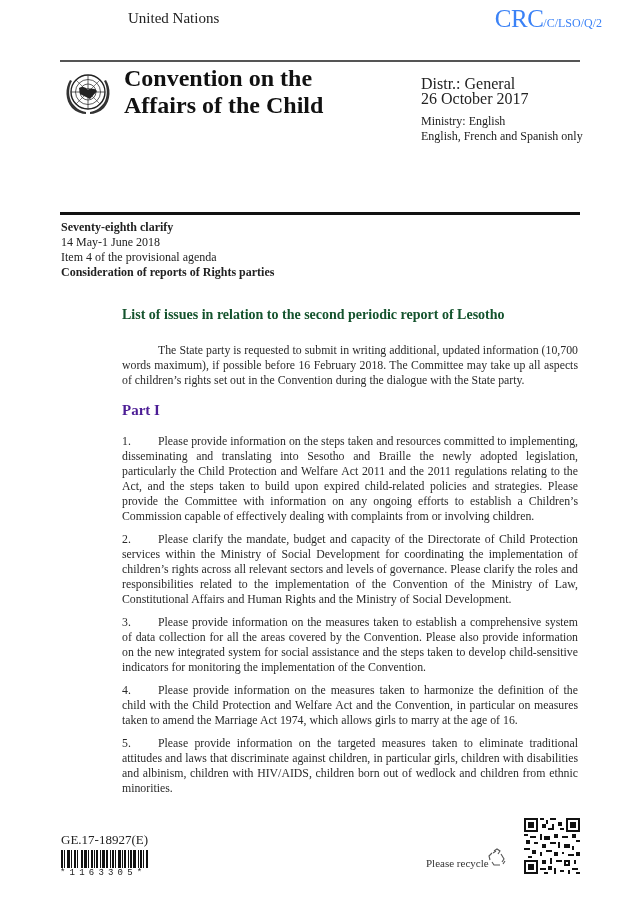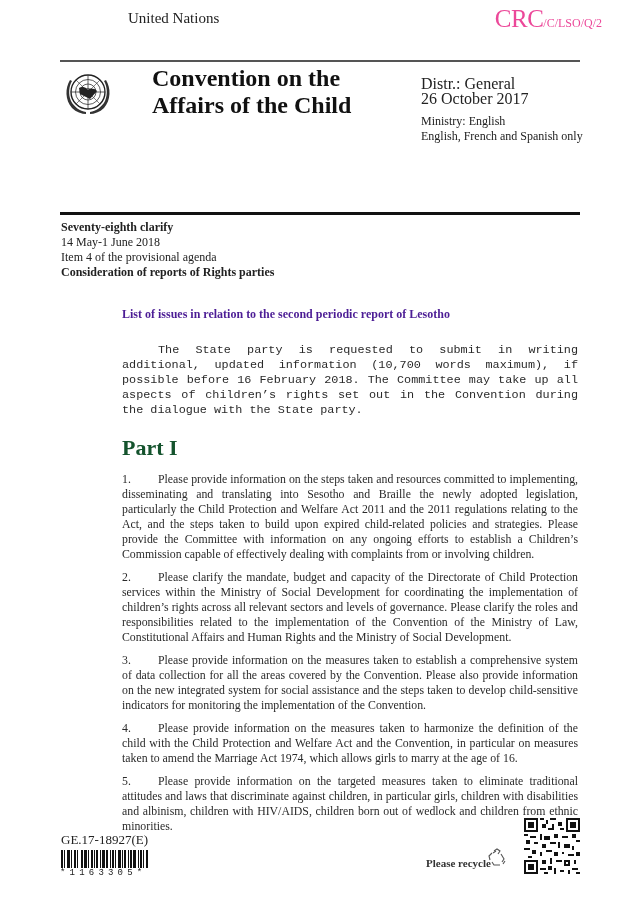--- a/index.html
+++ b/index.html
@@ -3,53 +3,53 @@
 <meta charset="utf-8">
 <style>
   * { margin: 0; padding: 0; box-sizing: border-box; }
   html, body { width: 640px; height: 905px; background: #ffffff; overflow: hidden; }
   body { position: relative; font-family: "Liberation Serif", "DejaVu Serif", serif; color: #1a1a1a; }
 
   .abs { position: absolute; }
 
   
   .un-label { left: 128px; top: 10px; font-size: 15px; color: #222; }
-  .symbol { right: 38px; top: 5px; font-size: 25px; color: #ec4899; letter-spacing: -0.5px; white-space: nowrap; }
+  .symbol { right: 38px; top: 5px; font-size: 25px; color: #3b82f6; letter-spacing: -0.5px; white-space: nowrap; }
   .symbol .sub { font-size: 12px; letter-spacing: 0; }
   .rule-top { left: 60px; top: 60px; width: 520px; height: 2px; background: #555; }
 
   .emblem { left: 62px; top: 66px; width: 52px; height: 52px; }
-  .doc-title { left: 124px; top: 65px; font-size: 24px; font-weight: bold; line-height: 27px; color: #111; margin-left: 28px; }
+  .doc-title { left: 124px; top: 65px; font-size: 24px; font-weight: bold; line-height: 27px; color: #111; }
 
   .distr { left: 421px; top: 76px; font-size: 16px; line-height: 15px; color: #222; }
   .orig { left: 421px; top: 114px; font-size: 12px; line-height: 15px; color: #222; }
 
   .rule-mid { left: 60px; top: 212px; width: 520px; height: 3px; background: #111; }
 
   .committee { left: 61px; top: 220px; font-size: 12px; line-height: 15px; color: #222; }
   .committee .c-name { font-size: 13px; font-weight: bold; color: #111; line-height: 16px; }
   .committee .bold { font-weight: bold; }
 
   
   .content { left: 122px; top: 305px; width: 456px; }
-  .main-title { font-size: 12px; font-weight: bold; line-height: 19px; color: #4c1d95; }
-  .intro { margin-top: 19px; font-size: 11.8px; line-height: 15px; text-align: justify; text-indent: 36px; color: #2a2a2a; font-family: Liberation Mono, monospace; }
-  .part-heading { margin-top: 20px; font-size: 22px; font-weight: bold; color: #14532d; line-height: 20px; }
+  .main-title { font-size: 14px; font-weight: bold; line-height: 19px; color: #14532d; }
+  .intro { margin-top: 19px; font-size: 11.8px; line-height: 15px; text-align: justify; text-indent: 36px; color: #2a2a2a; }
+  .part-heading { margin-top: 12px; font-size: 15px; font-weight: bold; color: #4c1d95; line-height: 20px; }
   .para { font-size: 11.8px; line-height: 15px; text-align: justify; color: #2a2a2a; }
   .para .num { display: inline-block; width: 36px; }
   .para + .para { margin-top: 8px; }
   .paras { margin-top: 14px; }
 
   
   .job-no { left: 61px; top: 832px; font-size: 13px; color: #222; }
   .barcode { left: 61px; top: 850px; width: 92px; height: 18px; display: flex; align-items: stretch; gap: 0; }
   .barcode span { display: block; background: #111; }
   .barcode-text { left: 60px; top: 868px; font-family: "Liberation Mono", monospace; font-size: 9px; letter-spacing: 4.2px; color: #222; }
 
-  .recycle-label { left: 426px; top: 857px; font-size: 11px; font-weight: bold; color: #333; }
+  .recycle-label { left: 426px; top: 857px; font-size: 11px; font-weight: normal; color: #333; }
   .recycle-icon { left: 486px; top: 847px; width: 22px; height: 22px; }
   .qr { left: 524px; top: 818px; width: 56px; height: 56px; }
 </style>
 </head>
 <body>
 
 <div class="abs un-label">United Nations</div>
 <div class="abs symbol"><span>CRC</span><span class="sub">/C/LSO/Q/2</span></div>
 <div class="abs rule-top"></div>
 

